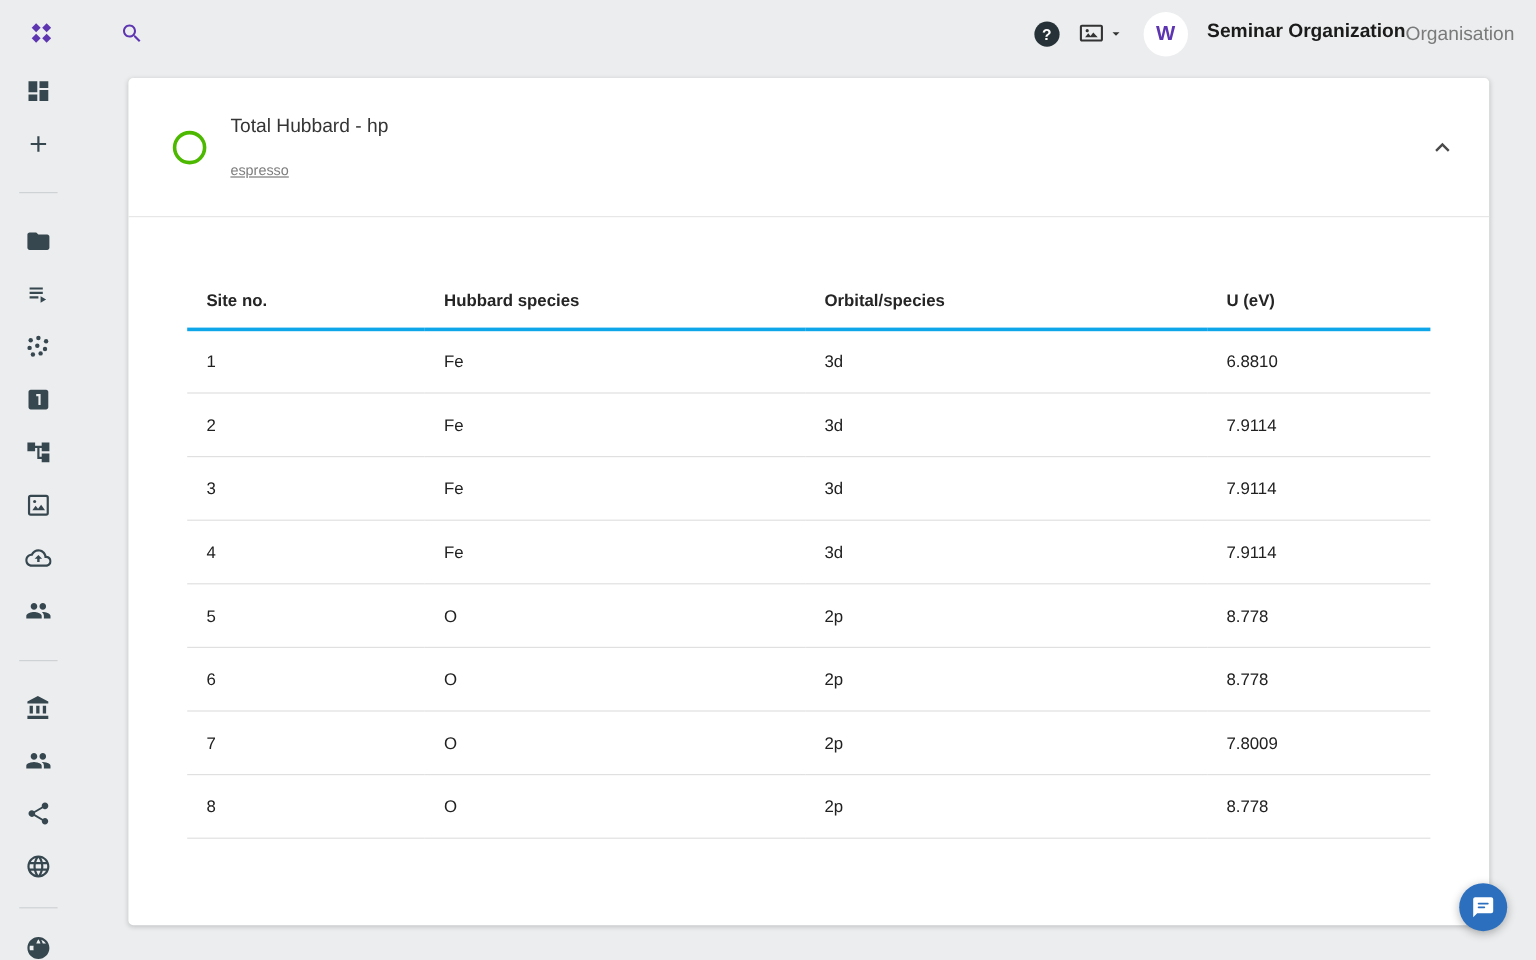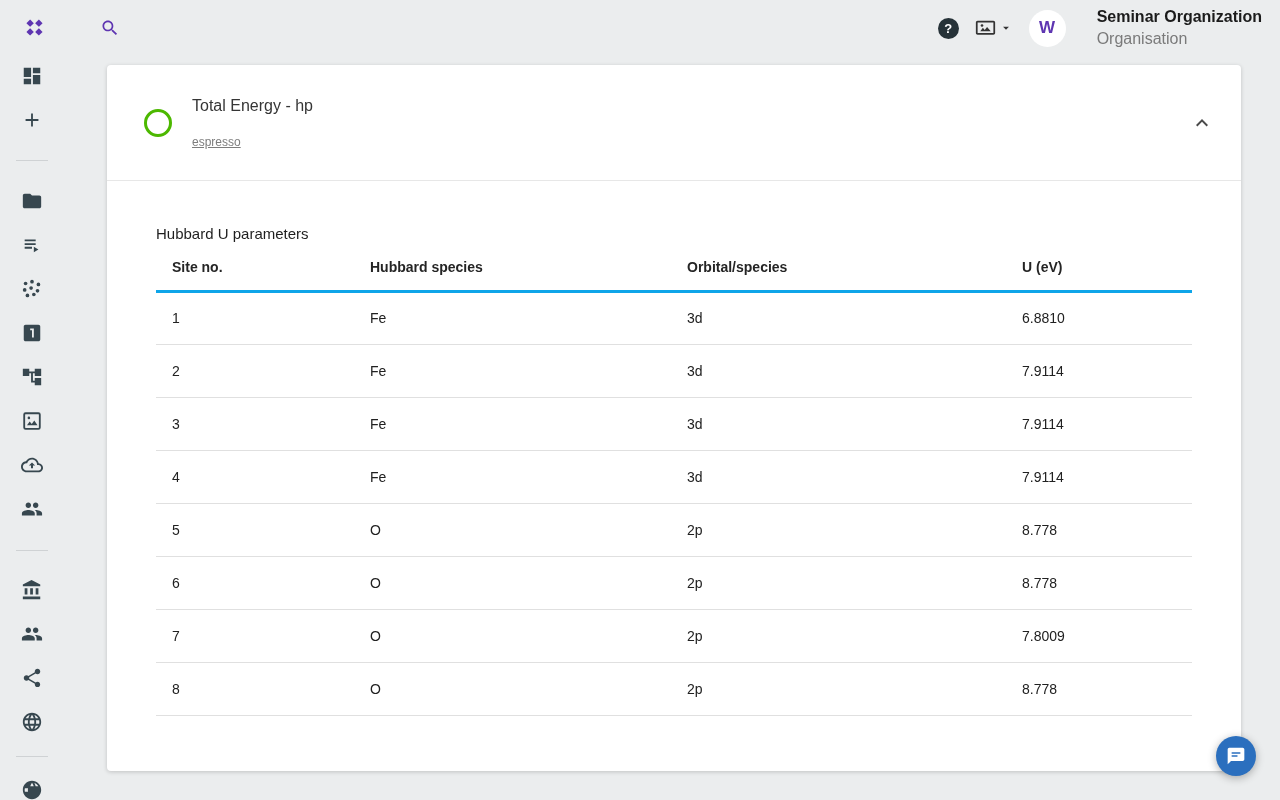--- a/index.html
+++ b/index.html
@@ -33,21 +33,21 @@
     width:21px;height:21px;border-radius:50%;
     background:#263238;color:#fff;font-size:13px;font-weight:bold;
     display:flex;align-items:center;justify-content:center;cursor:pointer;
   }
   .viewer-btn{display:flex;align-items:center;gap:3px;cursor:pointer;}
   .avatar{
     width:37px;height:37px;border-radius:50%;background:#fff;
     display:flex;align-items:center;justify-content:center;
     color:var(--accent-purple);font-weight:bold;font-size:17px;cursor:pointer;
   }
-  .org-block{display:flex;flex-direction:column;line-height:1.25;margin-left:15px;}
+  .org-block{display:flex;flex-direction:row;line-height:1.25;}
   .org-name{font-size:16px;font-weight:600;color:#1b1b1b;}
   .org-sub{font-size:16px;color:#7a7a7a;margin-top:2px;}
 
   
   .sidebar{
     position:absolute;left:0;top:56px;width:64px;height:744px;
   }
   .side-icon{
     position:absolute;left:20px;width:24px;height:24px;cursor:pointer;
     display:flex;align-items:center;justify-content:center;
@@ -232,32 +232,31 @@
     <svg viewBox="0 0 24 24">
         <path fill="#37474f" d="M11.99 2C6.47 2 2 6.48 2 12s4.47 10 9.99 10C17.52 22 22 17.52 22 12S17.52 2 11.99 2zm6.93 6h-2.95c-.32-1.25-.78-2.45-1.38-3.56 1.84.63 3.37 1.91 4.33 3.56zM12 4.04c.83 1.2 1.48 2.53 1.91 3.96h-3.82c.43-1.43 1.08-2.76 1.91-3.96zM4.26 14C4.1 13.36 4 12.69 4 12s.1-1.36.26-2h3.38c-.08.66-.14 1.32-.14 2s.06 1.34.14 2H4.26z"></path>
       </svg>
   </div>
 </nav>
 
 <main class="card">
   <div class="card-header">
     <div class="status-ring"></div>
     <div class="title-block">
-      <span class="card-title">Total Energy - hp</span>
+      <span class="card-title">Total Hubbard - hp</span>
       <span class="card-subtitle">espresso</span>
     </div>
     <div class="collapse-btn">
       <svg viewBox="0 0 24 24" width="24" height="24">
           <path fill="#4a4a4a" d="M7.41 15.41 12 10.83l4.59 4.58L18 14l-6-6-6 6z"></path>
         </svg>
     </div>
   </div>
 
   <div class="card-body">
-    <div class="section-title">Hubbard U parameters</div>
 
     <table>
       <colgroup>
         <col style="width:198px">
           <col style="width:317px">
         <col style="width:335px">
           <col style="width:186px">
       </colgroup>
       <thead>
         <tr>

